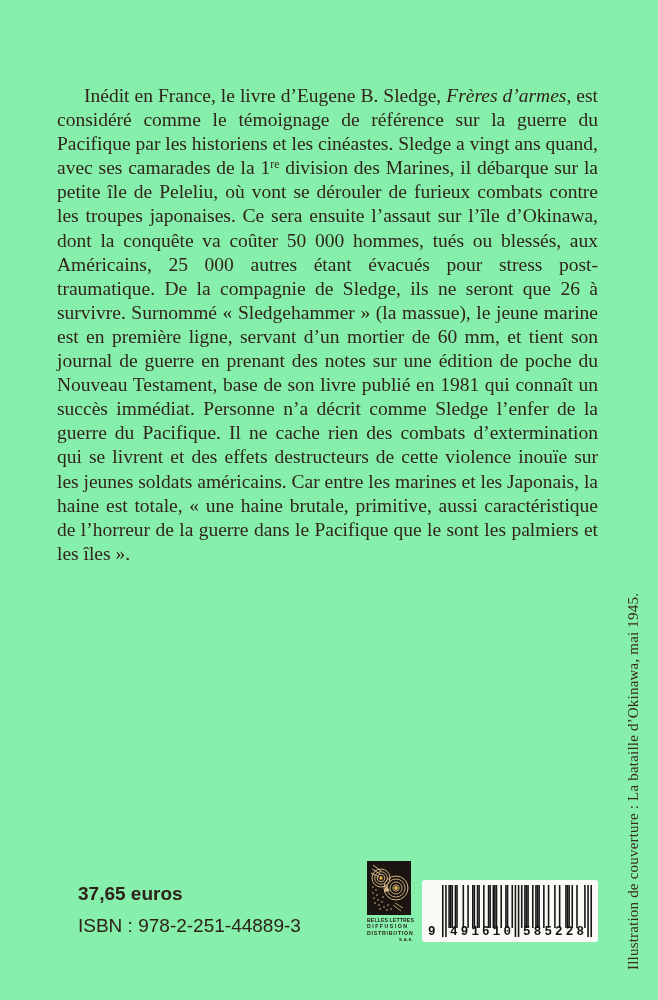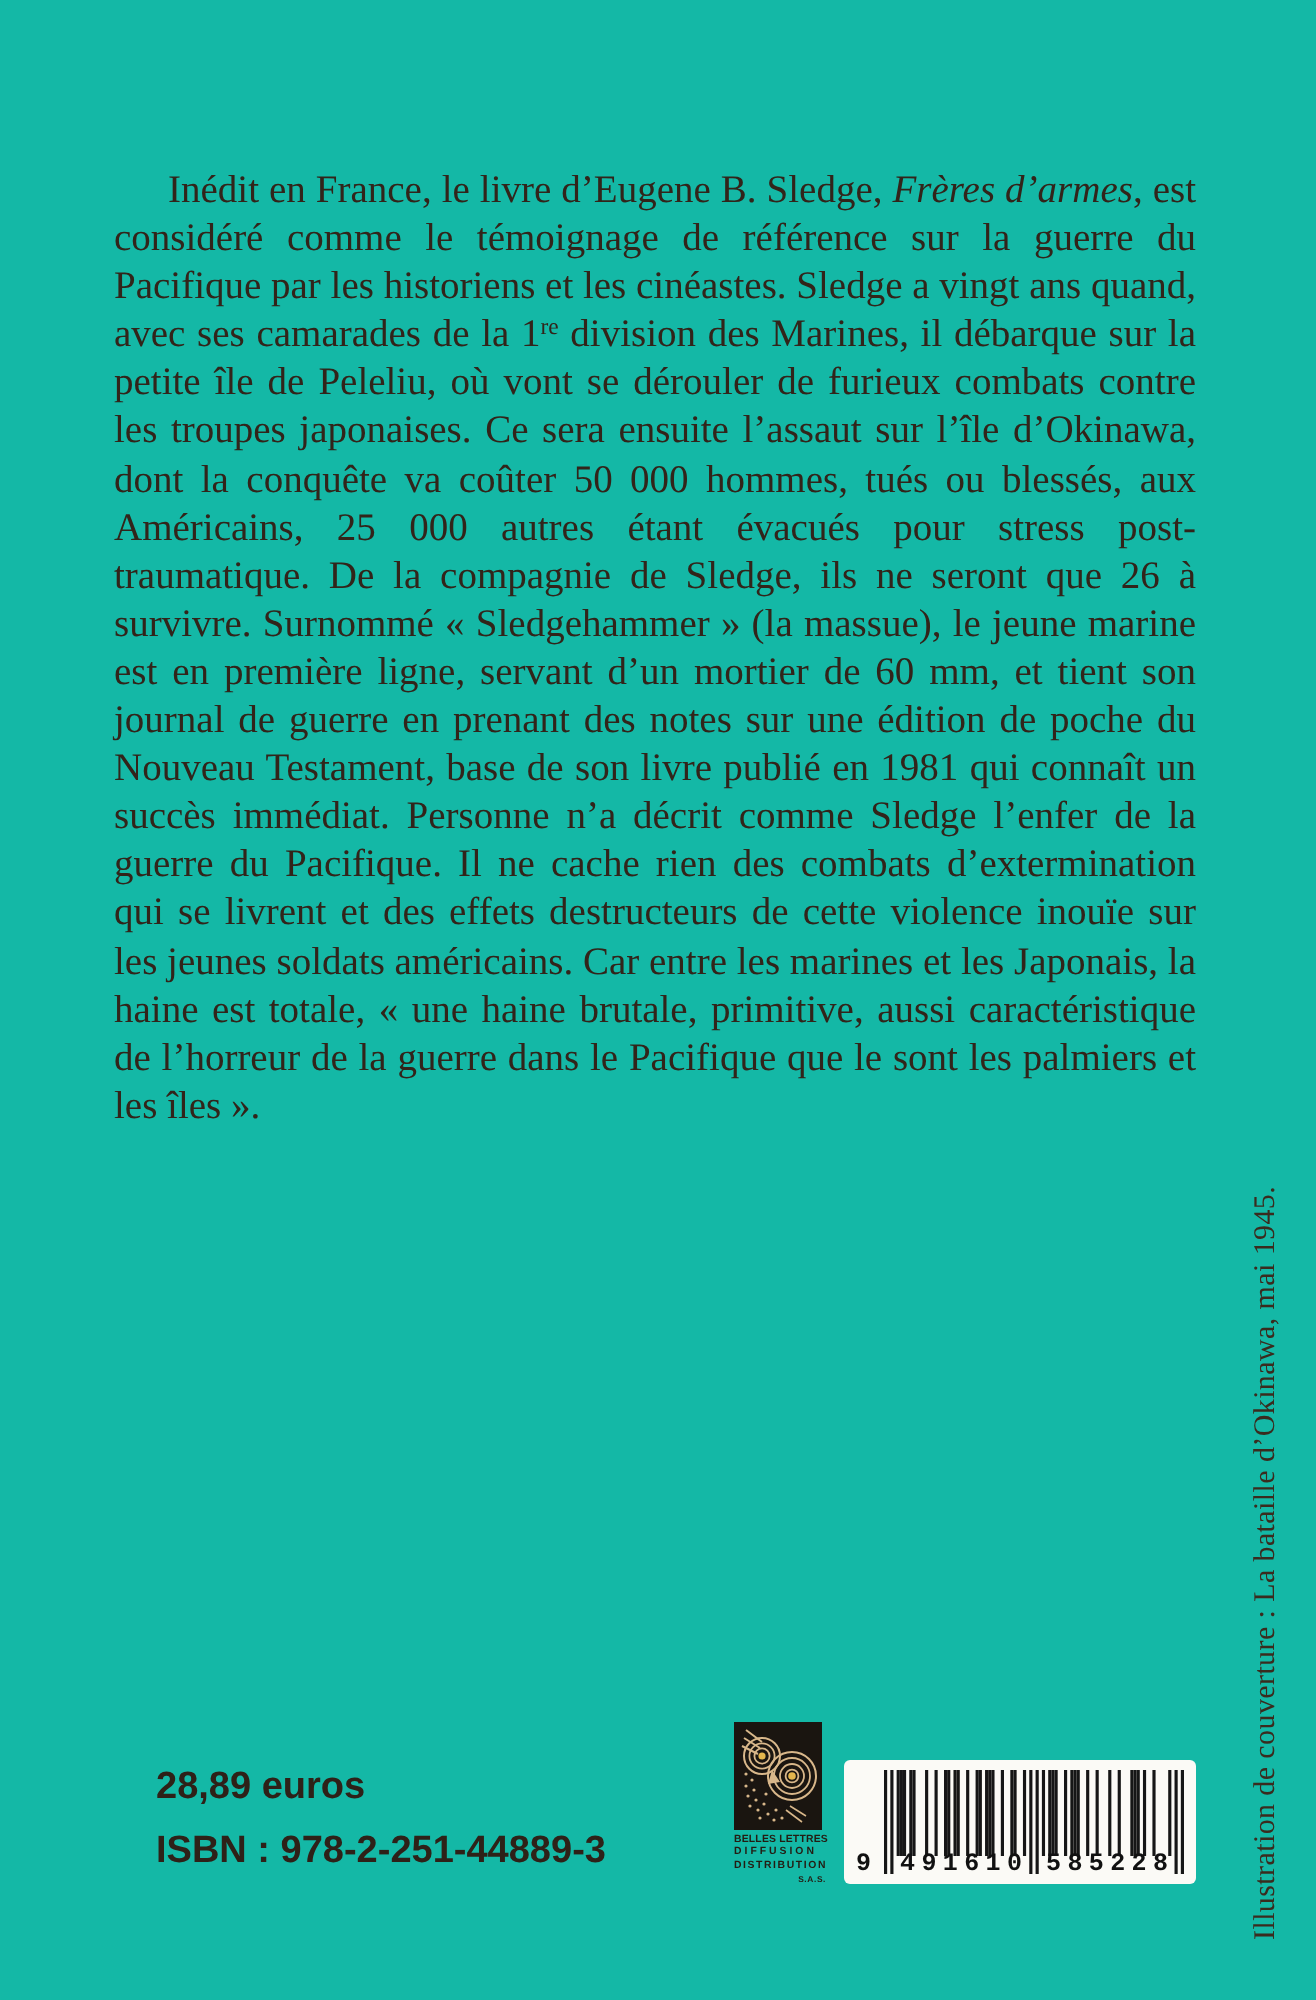--- a/index.html
+++ b/index.html
@@ -1,20 +1,20 @@
 <!DOCTYPE html>
 <html><head>
 <meta charset="utf-8">
 <style>
   html, body { margin: 0; padding: 0; background: #ffffff; }
   .cover {
     position: relative;
     width: 658px;
     height: 1000px;
-    background: #14b8a6;
+    background: #86efac;
     overflow: hidden;
     font-family: "Liberation Serif", serif;
     color: #32241a;
   }
   .blurb {
     position: absolute;
     left: 57px;
     top: 84px;
     width: 541px;
     font-size: 19.5px;
@@ -43,21 +43,21 @@
     font-family: "Liberation Sans", sans-serif;
     font-weight: 700;
     font-size: 19px;
     color: #2e2118;
   }
   .isbn {
     position: absolute;
     left: 78px;
     top: 915px;
     font-family: "Liberation Sans", sans-serif;
-    font-weight: 700;
+    font-weight: 400;
     font-size: 19px;
     color: #2e2118;
   }
 
   .publisher {
     position: absolute;
     left: 367px;
     top: 861px;
     width: 46px;
     font-family: "Liberation Sans", sans-serif;
@@ -128,21 +128,21 @@
 </style>
 </head>
 <body>
 
 <div class="cover">
 
   <div class="blurb">
     <p><span>Inédit en France, le livre d’Eugene B. Sledge, </span><i>Frères d’armes</i><span>, est considéré comme le témoignage de référence sur la guerre du Pacifique par les historiens et les cinéastes. Sledge a vingt ans quand, avec ses camarades de la 1</span><sup>re</sup><span> division des Marines, il débarque sur la petite île de Peleliu, où vont se dérouler de furieux combats contre les troupes japonaises. Ce sera ensuite l’assaut sur l’île d’Okinawa, dont la conquête va coûter 50&nbsp;000 hommes, tués ou blessés, aux Américains, 25&nbsp;000 autres étant évacués pour stress post-traumatique. De la compagnie de Sledge, ils ne seront que 26 à survivre. Surnommé «&nbsp;Sledgehammer&nbsp;» (la massue), le jeune marine est en première ligne, servant d’un mortier de 60 mm, et tient son journal de guerre en prenant des notes sur une édition de poche du Nouveau Testament, base de son livre publié en 1981 qui connaît un succès immédiat. Personne n’a décrit comme Sledge l’enfer de la guerre du Pacifique. Il ne cache rien des combats d’extermination qui se livrent et des effets destructeurs de cette violence inouïe sur les jeunes soldats américains. Car entre les marines et les Japonais, la haine est totale, «&nbsp;une haine brutale, primitive, aussi caractéristique de l’horreur de la guerre dans le Pacifique que le sont les palmiers et les îles&nbsp;».</span></p>
   </div>
 
-  <div class="price">28,89 euros</div>
+  <div class="price">37,65 euros</div>
   <div class="isbn">ISBN&nbsp;: 978-2-251-44889-3</div>
 
   <div class="publisher">
     <svg class="owl" viewBox="0 0 44 54" xmlns="http://www.w3.org/2000/svg">
       <rect x="0" y="0" width="44" height="54" fill="#1a1510"></rect>
 
       <path d="M6 4 L14 10 M5 8 L13 13 M4 12 L12 16" stroke="#d8b78a" stroke-width="1" fill="none"></path>
 
       <circle cx="14" cy="17" r="9" fill="none" stroke="#d8b78a" stroke-width="1"></circle>
       <circle cx="14" cy="17" r="6.3" fill="none" stroke="#d8b78a" stroke-width="0.9"></circle>

